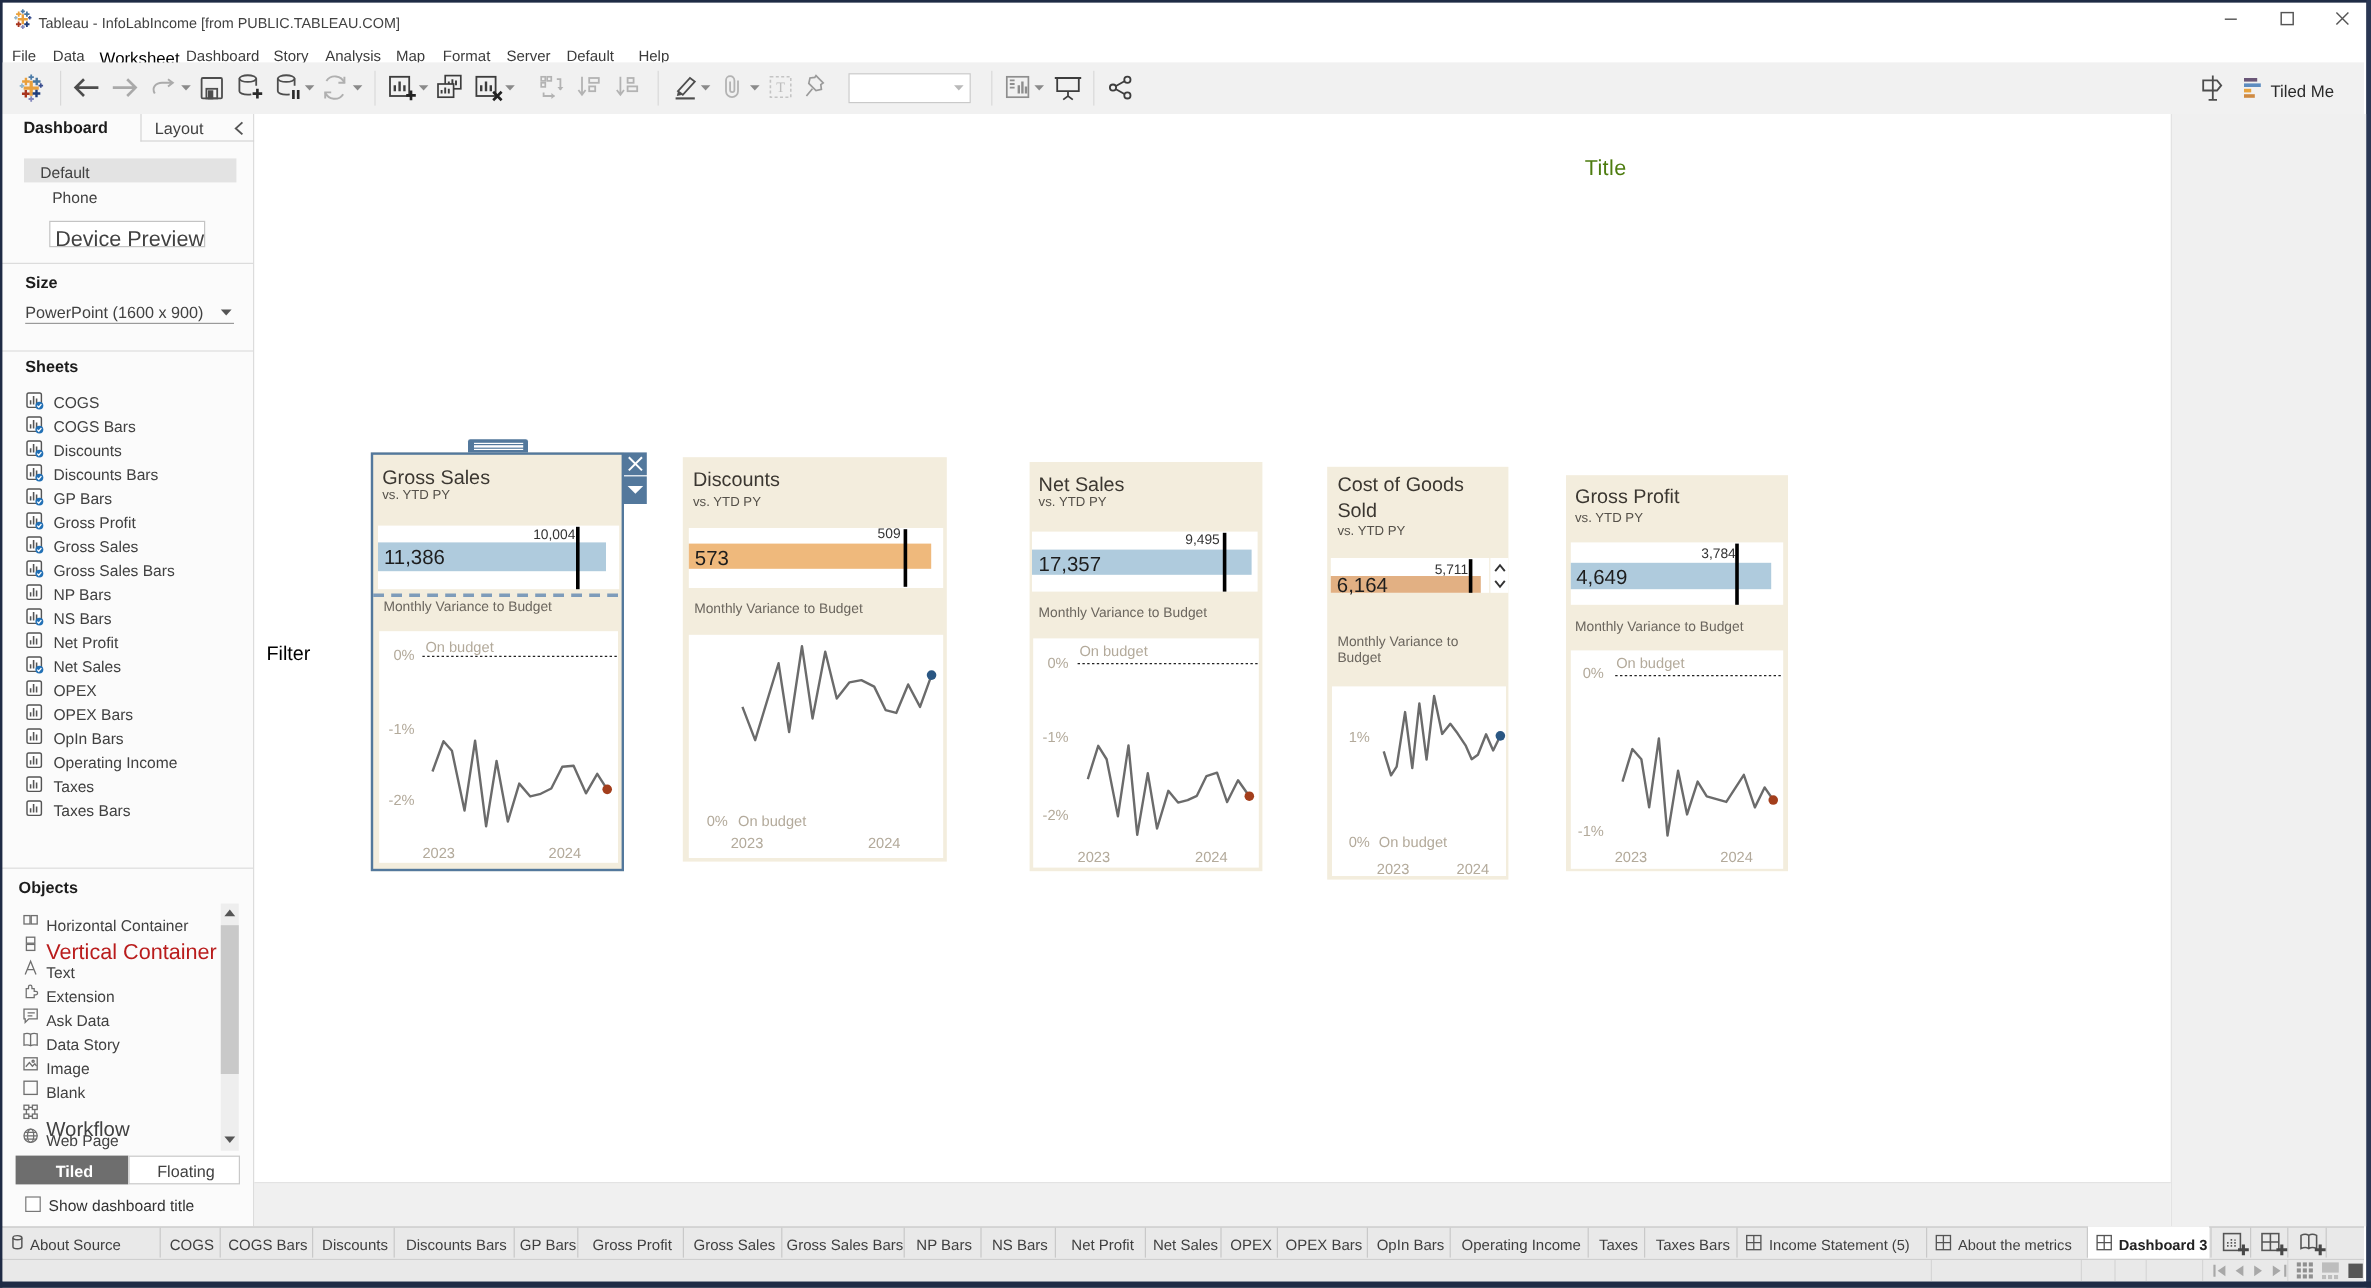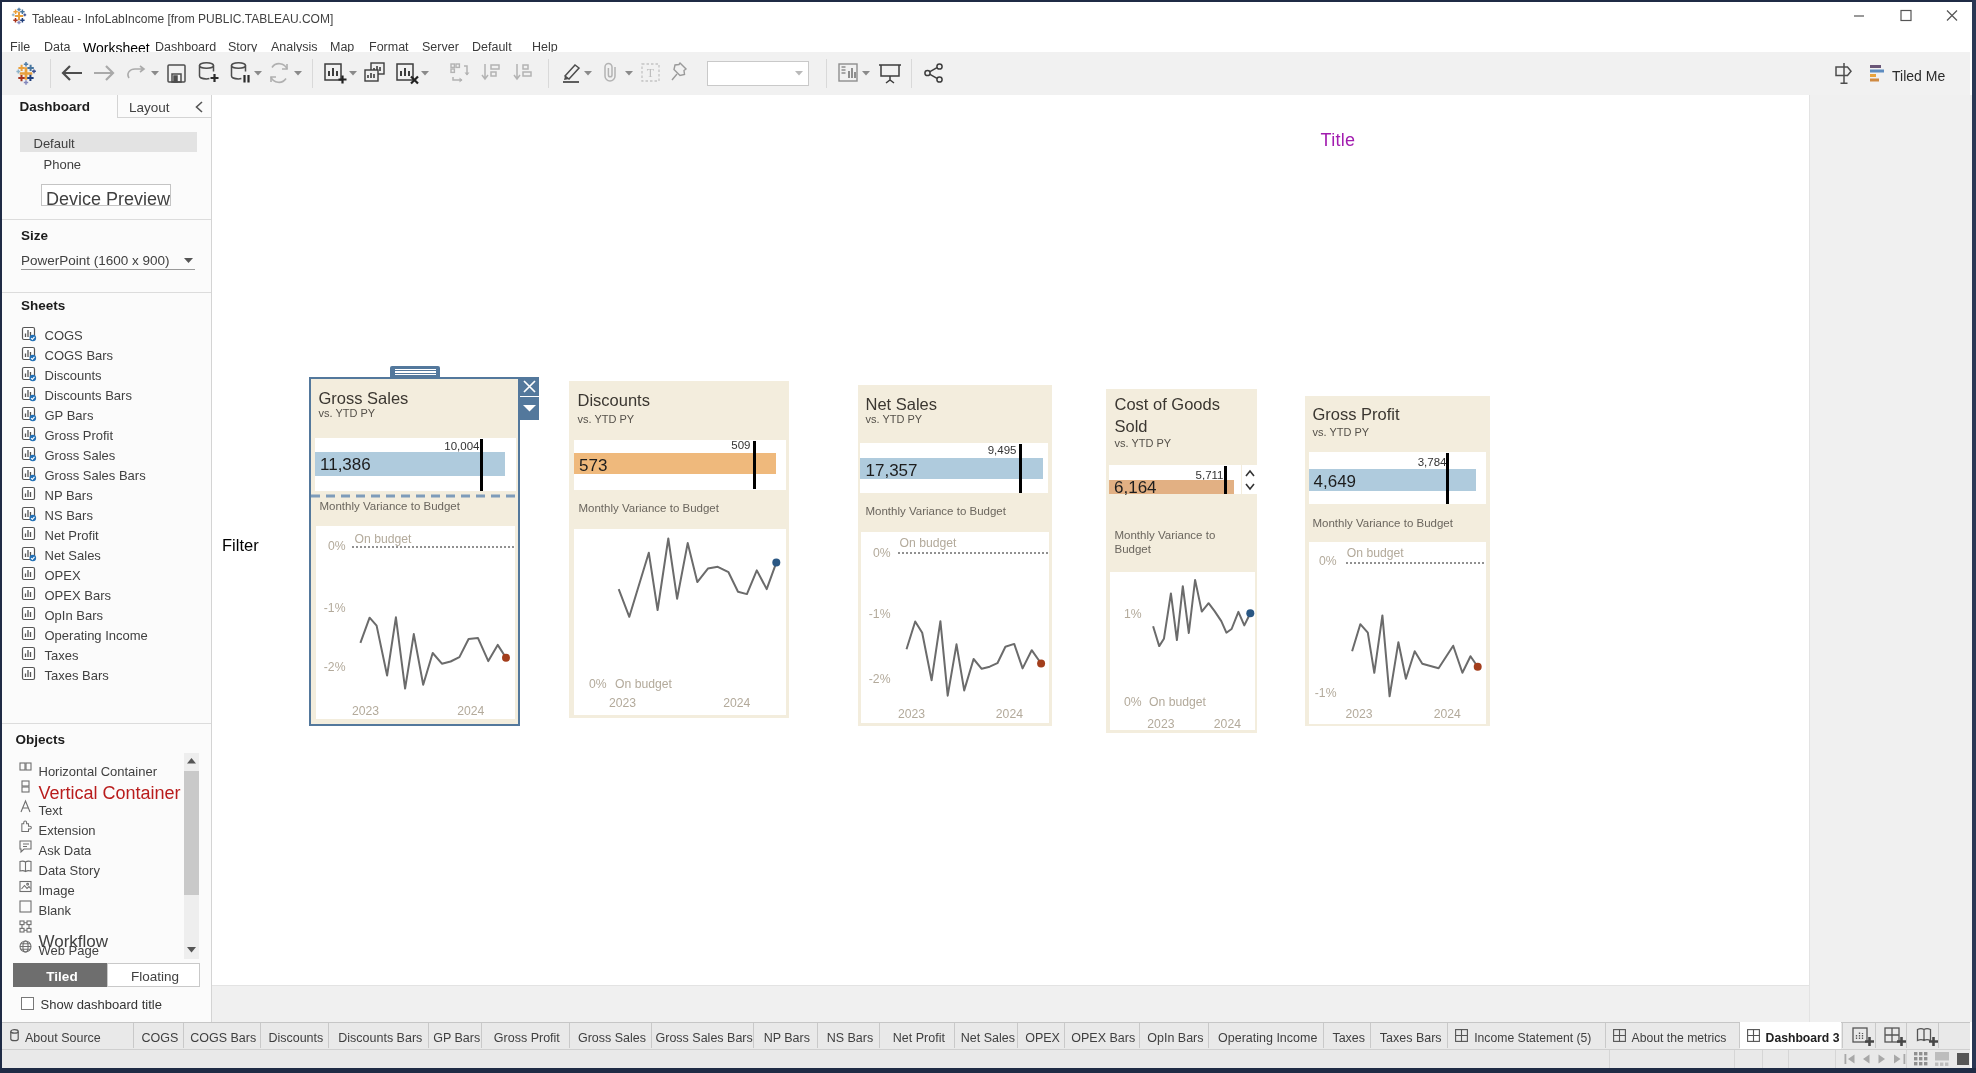--- a/index.html
+++ b/index.html
@@ -384,21 +384,21 @@
       </svg>
 <div class="abs" style="left:11px;top:961px;width:94px;height:24px;background:#6e6e6e"></div>
 <div class="t" style="left:60px;top:967px;font-size:13.5px;color:#fff;font-weight:700;letter-spacing:0;transform:translateX(-50%)">Tiled</div>
 <div class="abs" style="left:105px;top:961px;width:93px;height:24px;background:#fff;border:1px solid #c9c9c9"></div>
 <div class="t" style="left:153px;top:967px;font-size:13.5px;color:#414141;font-weight:400;letter-spacing:0;transform:translateX(-50%)">Floating</div>
 <div class="abs" style="left:19px;top:995px;width:13px;height:13px;background:#fff;border:1px solid #787878"></div>
 <div class="t" style="left:38.5px;top:994.7px;font-size:13px;color:#333;font-weight:400;letter-spacing:0">Show dashboard title</div>
 <div class="abs" style="left:210px;top:93px;width:1597px;height:890px;background:#fff"></div>
 <div class="abs" style="left:1807px;top:93px;width:163px;height:927px;background:#f0f0f0;border-left:1px solid #e3e3e3"></div>
 <div class="abs" style="left:210px;top:983px;width:1597px;height:37px;background:#f0f0f0;border-top:1px solid #e3e3e3"></div>
-<div class="t" style="left:1336px;top:127.8px;font-size:18px;color:#a21caf;font-weight:400;letter-spacing:0.3px;transform:translateX(-50%)">Title</div>
+<div class="t" style="left:1336px;top:127.8px;font-size:18px;color:#4d7c0f;font-weight:400;letter-spacing:0.3px;transform:translateX(-50%)">Title</div>
 <div class="t" style="left:220px;top:533.8px;font-size:16.5px;color:#000;font-weight:400;letter-spacing:0">Filter</div>
 <div class="abs" style="left:307px;top:375px;width:211px;height:349px;background:#f3eddd;border:2px solid #53789c"></div>
 <div class="abs" style="left:388px;top:364px;width:50px;height:11px;background:#53789c;border-radius:2px 2px 0 0"></div>
 <div class="abs" style="left:392.5px;top:367px;width:41px;height:1.2px;background:#fff"></div>
 <div class="abs" style="left:392.5px;top:369.4px;width:41px;height:1.2px;background:#fff"></div>
 <div class="abs" style="left:392.5px;top:371.8px;width:41px;height:1.2px;background:#fff"></div>
 <div class="abs" style="left:518px;top:375px;width:19px;height:19px;background:#53789c"></div>
 <svg width="11" height="11" style="left:522px;top:379px" stroke="#fff" stroke-width="1.7">
         <path d="M0 0l11 11M11 0L0 11"></path>
       </svg>

